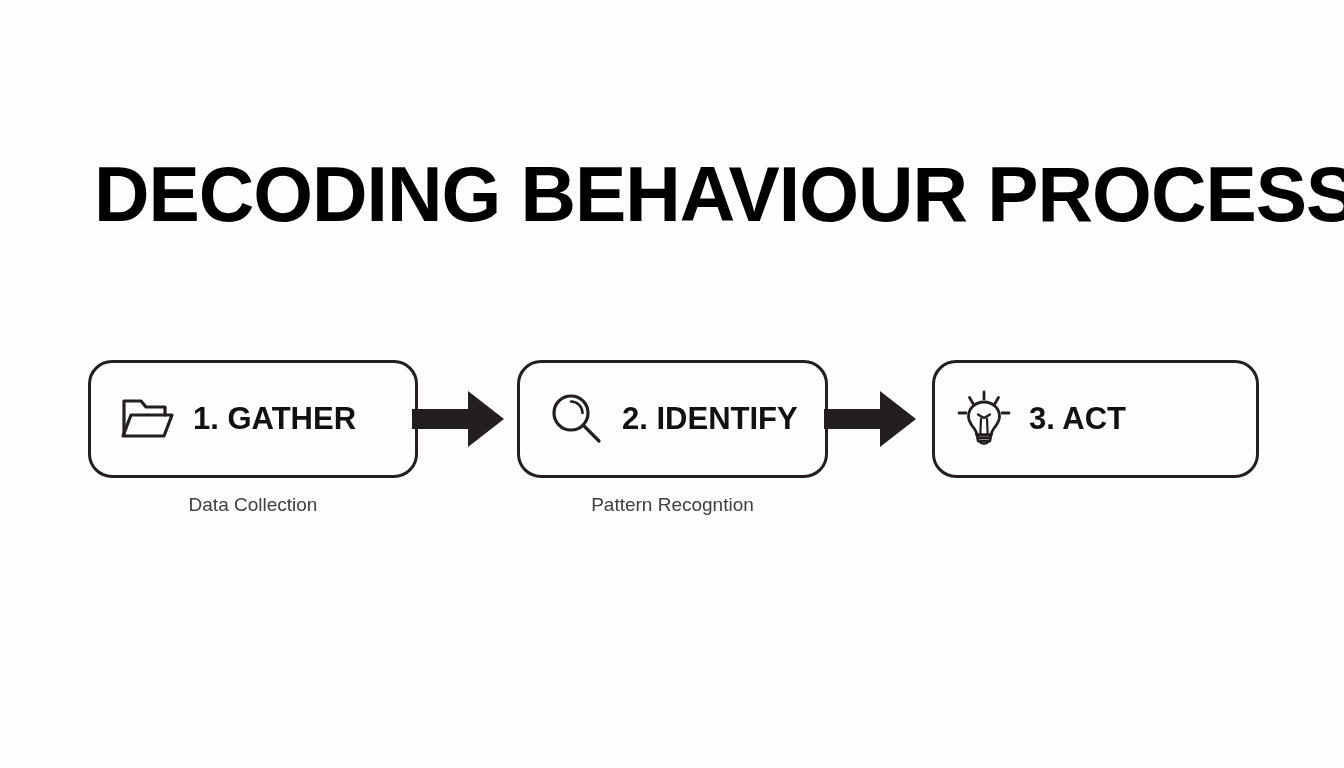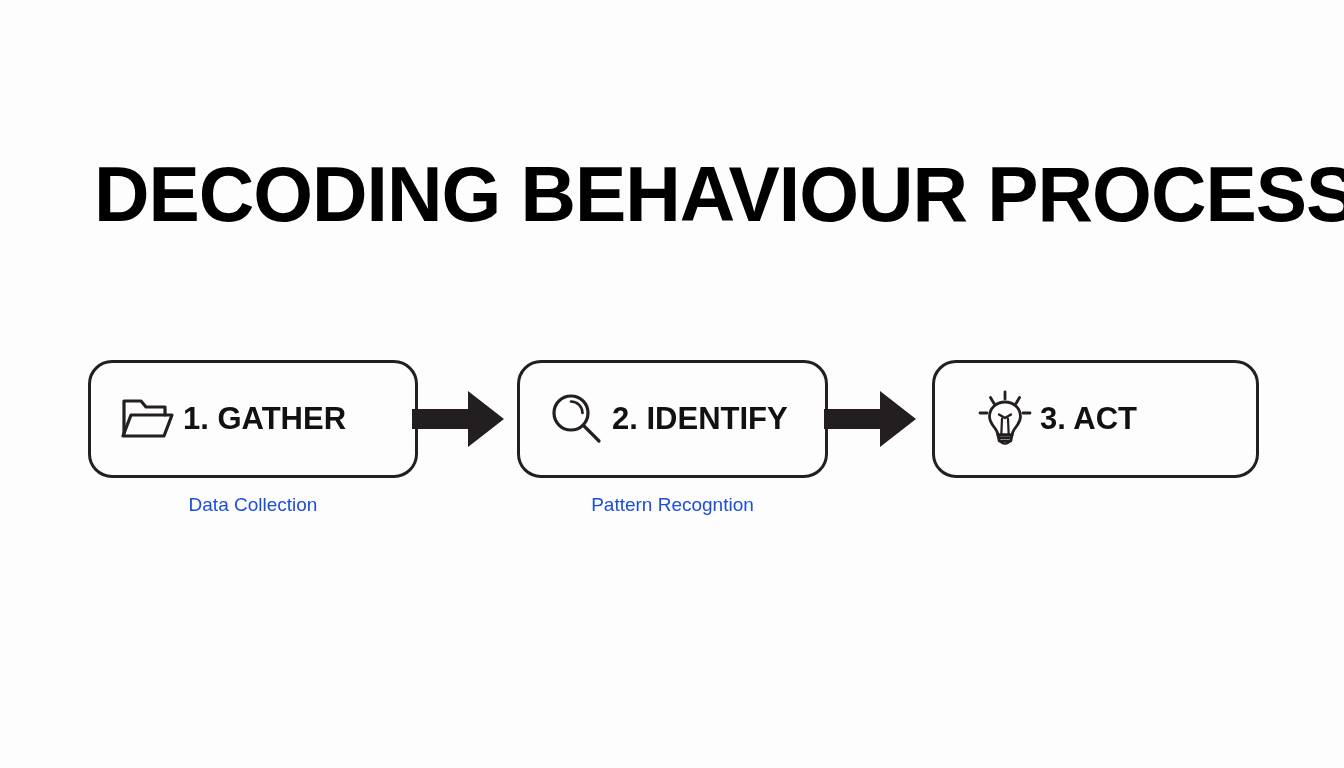--- a/index.html
+++ b/index.html
@@ -64,48 +64,48 @@
   }
 
   .step-icon {
     flex: 0 0 auto;
     width: 62px;
     height: 62px;
     display: block;
   }
 
   .step-label {
-    margin-left: 4px;
+    margin-left: 14px;
     font-family: "Liberation Sans", sans-serif;
     font-size: 31px;
     font-weight: bold;
     color: #111111;
     letter-spacing: 0px;
     white-space: nowrap;
   }
 
   .step-caption {
     position: absolute;
     top: 134px;
     left: 0;
     width: 100%;
     text-align: center;
     font-family: "Liberation Sans", sans-serif;
     font-size: 19px;
     font-weight: normal;
-    color: #1d4ed8;
+    color: #404040;
     white-space: nowrap;
   }
 
   
   #step-1 { left: 88px;  width: 330px; }
   #step-2 { left: 517px; width: 311px; }
   #step-3 { left: 932px; width: 327px; }
 
-  #step-3 .step-box { padding-left: 39px; }
+  #step-3 .step-box { padding-left: 18px; }
 
   
   .arrow {
     position: absolute;
     top: 30px;
     width: 92px;
     height: 58px;
   }
   #arrow-1 { left: 412px; }
   #arrow-2 { left: 824px; }

